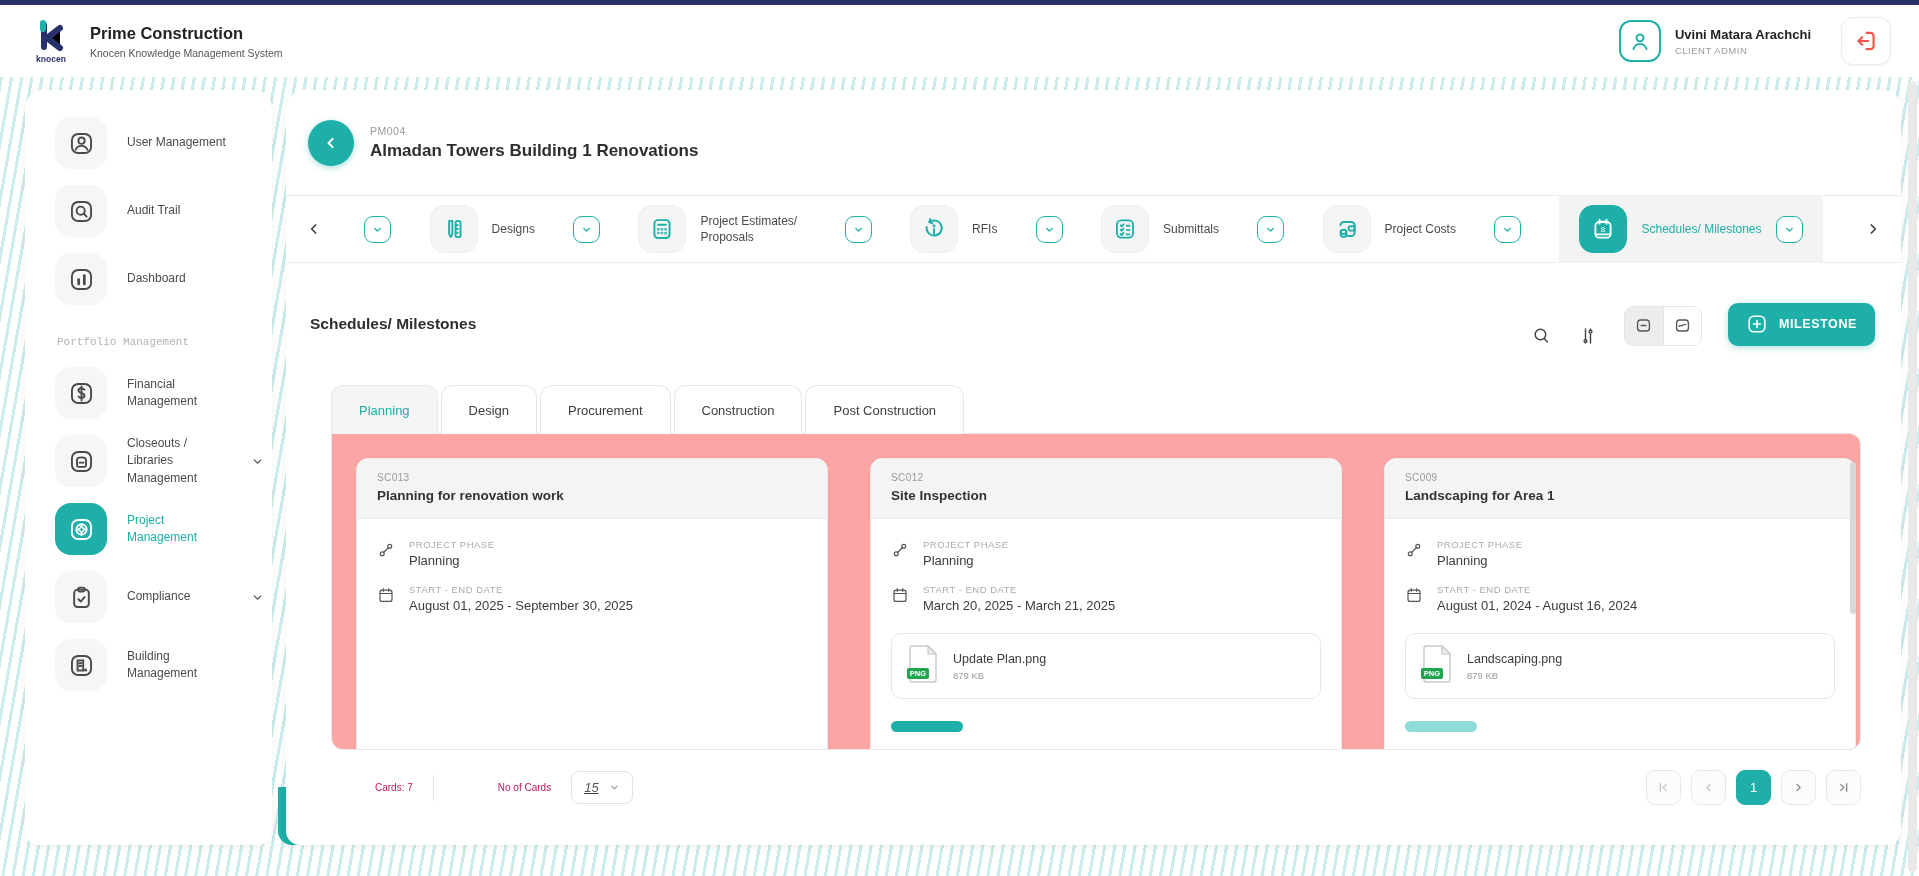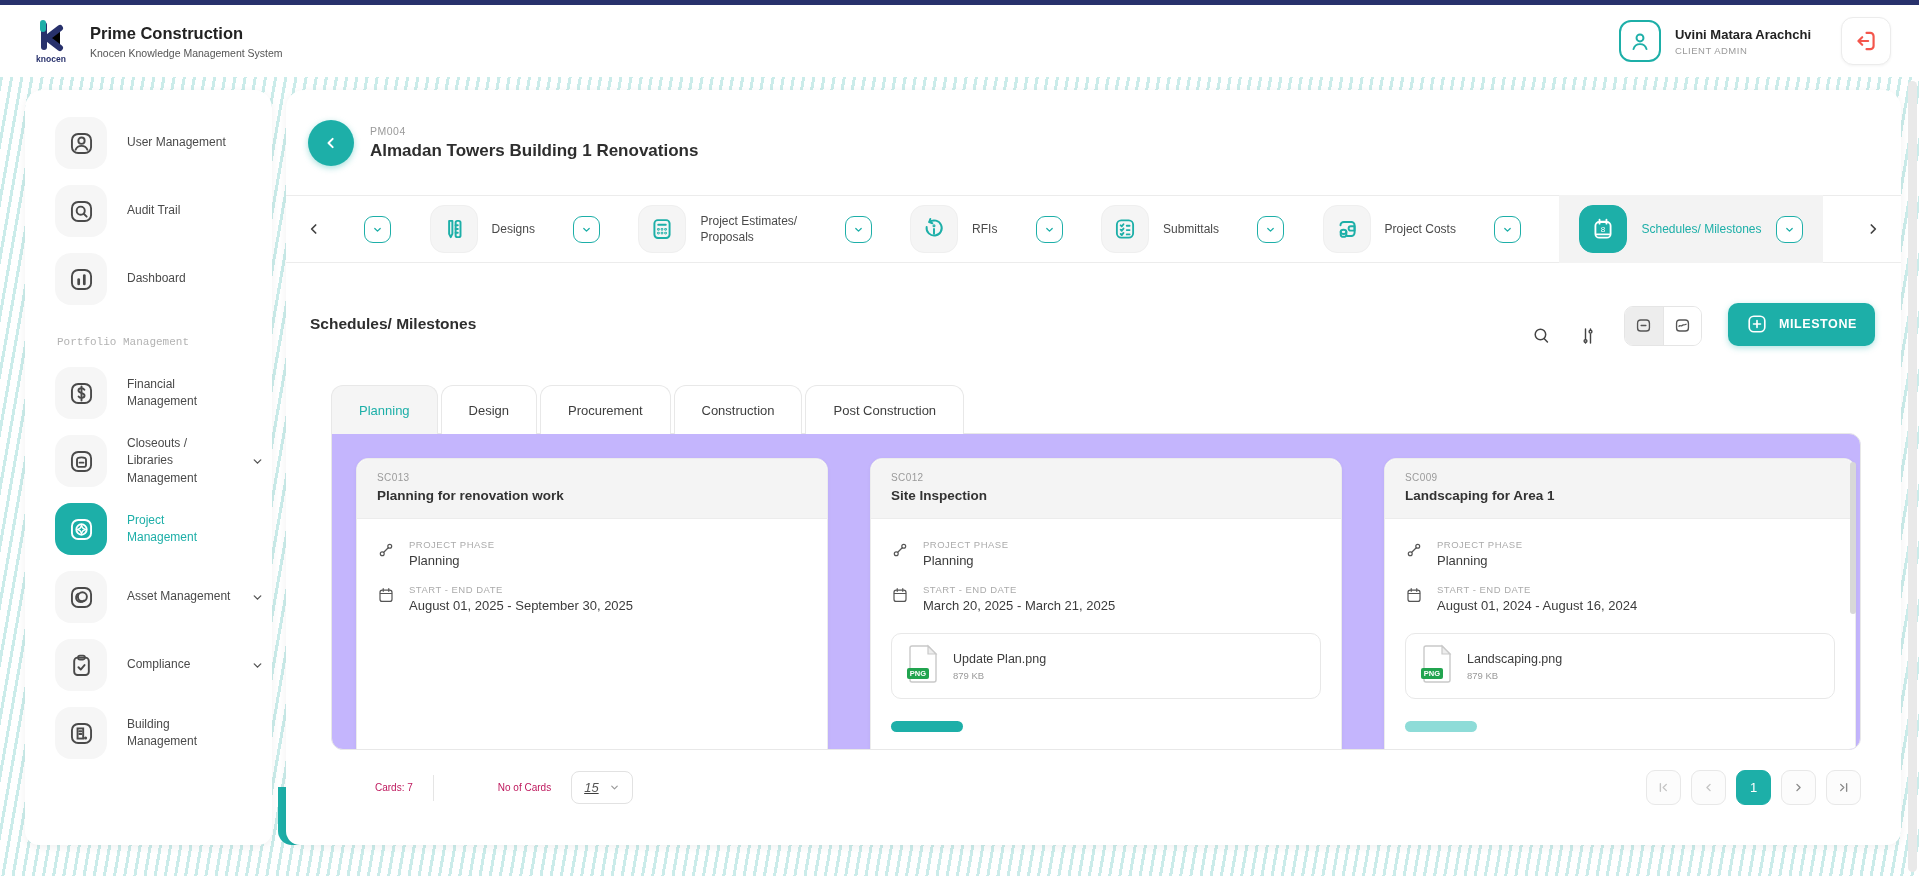--- a/index.html
+++ b/index.html
@@ -90,21 +90,21 @@
 
   
   .phase-tabs { display:flex; padding-left:45px; position:relative; z-index:2; }
   .ptab { height:49px; padding:0 27px; display:flex; align-items:center; background:#fff;
     border:1px solid #E8E8E8; border-bottom:none; border-radius:12px 12px 0 0; margin-right:3px;
     font-size:13px; color:#3e3e3e; cursor:pointer; font-family:inherit; }
   .ptab.active { background:#F5F5F5; color:#1DAFA8; }
 
   
   .cards-panel { margin:-1px 40px 0 45px; height:317px; border:1px solid #E8E8E8;
-    border-radius:0 12px 12px 12px; background:#c4b5fd; position:relative; overflow:hidden;
+    border-radius:0 12px 12px 12px; background:#fca5a5; position:relative; overflow:hidden;
     display:flex; gap:42px; padding:24px; }
   .ms-card { width:472px; flex:0 0 472px; height:420px; border:1px solid #ECECEC; border-radius:12px;
     background:#fff; box-shadow:0 1px 4px rgba(0,0,0,.04); cursor:pointer; }
   .ms-head { background:#F4F4F4; border-radius:12px 12px 0 0; padding:13px 20px 15px; border-bottom:1px solid #ECECEC; }
   .ms-code { font-size:10px; color:#9a9a9a; letter-spacing:.4px; }
   .ms-title { font-size:13.5px; font-weight:bold; color:#333; margin-top:5px; }
   .ms-body { padding:20px 20px 0; }
   .info-row { display:flex; gap:12px; margin-bottom:16px; }
   .info-icon { flex:0 0 20px; display:flex; padding-top:2px; }
   .info-label { font-size:9.5px; color:#ABABAB; letter-spacing:.5px; }
@@ -240,35 +240,20 @@
         <span class="s-icon">
           <svg width="27" height="27" viewBox="0 0 24 24" fill="none" stroke="#ffffff" stroke-width="1.7" stroke-linecap="round">
             <rect x="3.5" y="3.5" width="17" height="17" rx="5.5"></rect>
             <circle cx="12" cy="12" r="4.6"></circle>
             <path d="M12 8.6l1.2 2.2 2.2 1.2-2.2 1.2-1.2 2.2-1.2-2.2-2.2-1.2 2.2-1.2z" stroke-width="1.2"></path>
           </svg>
         </span>
         <span class="s-label">Project Management</span>
       </div>
 
-      <div class="s-item">
-        <span class="s-icon">
-          <svg width="27" height="27" viewBox="0 0 24 24" fill="none" stroke="#4a4a4a" stroke-width="1.7" stroke-linecap="round">
-            <rect x="3.5" y="3.5" width="17" height="17" rx="5.5"></rect>
-            <circle cx="12.8" cy="11.4" r="4"></circle>
-            <path d="M9.2 8.6a4 4 0 1 0 5 6.1"></path>
-          </svg>
-        </span>
-        <span class="s-label">Asset Management</span>
-        <span class="s-chevron">
-          <svg width="13" height="13" viewBox="0 0 24 24" fill="none" stroke="#555" stroke-width="2.4" stroke-linecap="round">
-              <path d="M6 9l6 6 6-6"></path>
-            </svg>
-        </span>
-      </div>
 
       <div class="s-item">
         <span class="s-icon">
           <svg width="27" height="27" viewBox="0 0 24 24" fill="none" stroke="#4a4a4a" stroke-width="1.7" stroke-linecap="round">
             <rect x="5.5" y="5" width="13" height="15.5" rx="3"></rect>
             <rect x="9" y="3.2" width="6" height="3.4" rx="1.6"></rect>
             <path d="M9.3 13.6l2 2 3.4-4" stroke-linejoin="round"></path>
           </svg>
         </span>
         <span class="s-label">Compliance</span>

